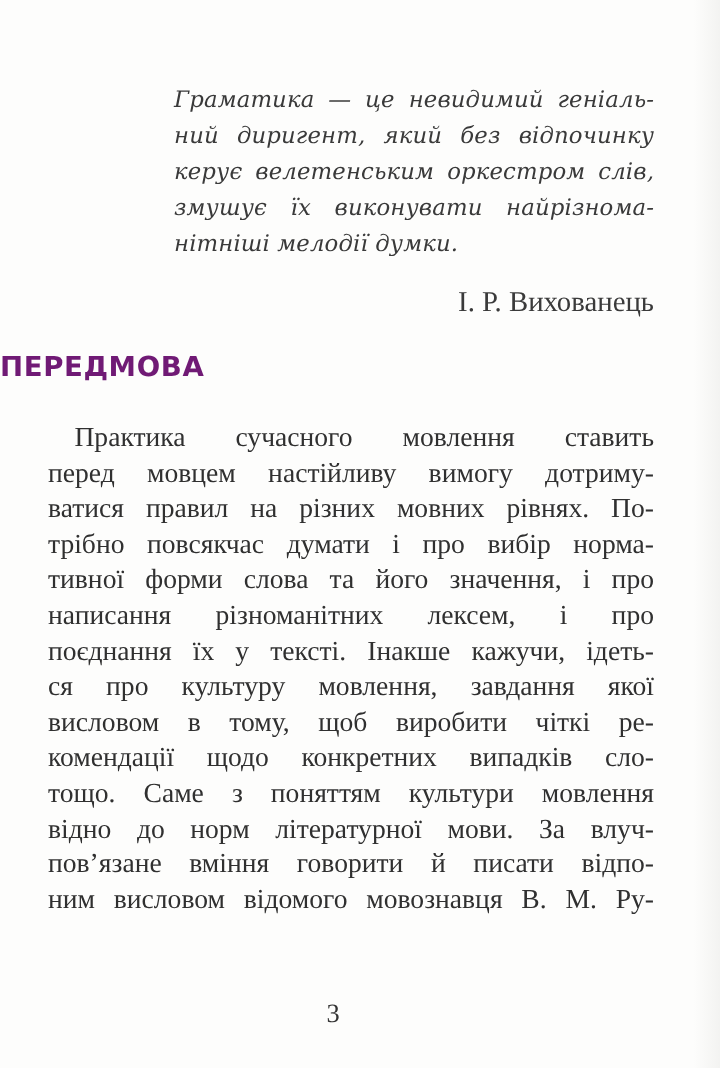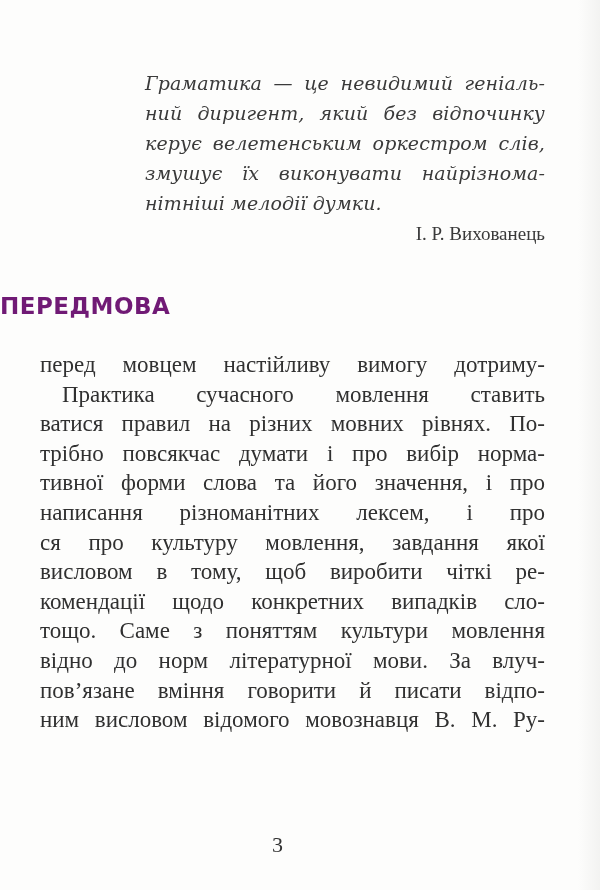--- a/index.html
+++ b/index.html
@@ -38,25 +38,25 @@
       text-align: justify;
       text-align-last: justify;
       white-space: nowrap;
       letter-spacing: 0.1px;
     }
     .epigraph-line.last {
       text-align-last: left;
     }
     .epigraph-author {
       font-family: "Liberation Serif", serif;
-      font-size: 19px;
+      font-size: 24px;
       line-height: 30px;
       text-align: right;
       color: #3a3a3a;
-      margin-top: 1px;
+      margin-top: 19px;
     }
     .title {
       position: absolute;
       left: 0;
       width: 555px;
       top: 293px;
       text-align: left;
       font-family: "DejaVu Sans", sans-serif;
       font-weight: bold;
       font-size: 23px;
@@ -103,26 +103,27 @@
   <div class="epigraph-line">ний диригент, який без відпочинку</div>
   <div class="epigraph-line">керує велетенським оркестром слів,</div>
   <div class="epigraph-line">змушує їх виконувати найрізнома-</div>
   <div class="epigraph-line last">нітніші мелодії думки.</div>
   <div class="epigraph-author">І. Р. Вихованець</div>
 </div>
 
 <div class="title">ПЕРЕДМОВА</div>
 
 <div class="body-text">
+  <div class="body-line indent">Практика сучасного мовлення ставить</div>
   <div class="body-line">перед мовцем настійливу вимогу дотриму-</div>
-  <div class="body-line indent">Практика сучасного мовлення ставить</div>
   <div class="body-line">ватися правил на різних мовних рівнях. По-</div>
   <div class="body-line">трібно повсякчас думати і про вибір норма-</div>
   <div class="body-line">тивної форми слова та його значення, і про</div>
   <div class="body-line">написання різноманітних лексем, і про</div>
+  <div class="body-line">поєднання їх у тексті. Інакше кажучи, ідеть-</div>
   <div class="body-line">ся про культуру мовлення, завдання якої</div>
   <div class="body-line">висловом в тому, щоб виробити чіткі ре-</div>
   <div class="body-line">комендації щодо конкретних випадків сло-</div>
   <div class="body-line">тощо. Саме з поняттям культури мовлення</div>
   <div class="body-line">відно до норм літературної мови. За влуч-</div>
   <div class="body-line">пов’язане вміння говорити й писати відпо-</div>
   <div class="body-line">ним висловом відомого мовознавця В. М. Ру-</div>
 </div>
 
 <div class="page-number">3</div>

